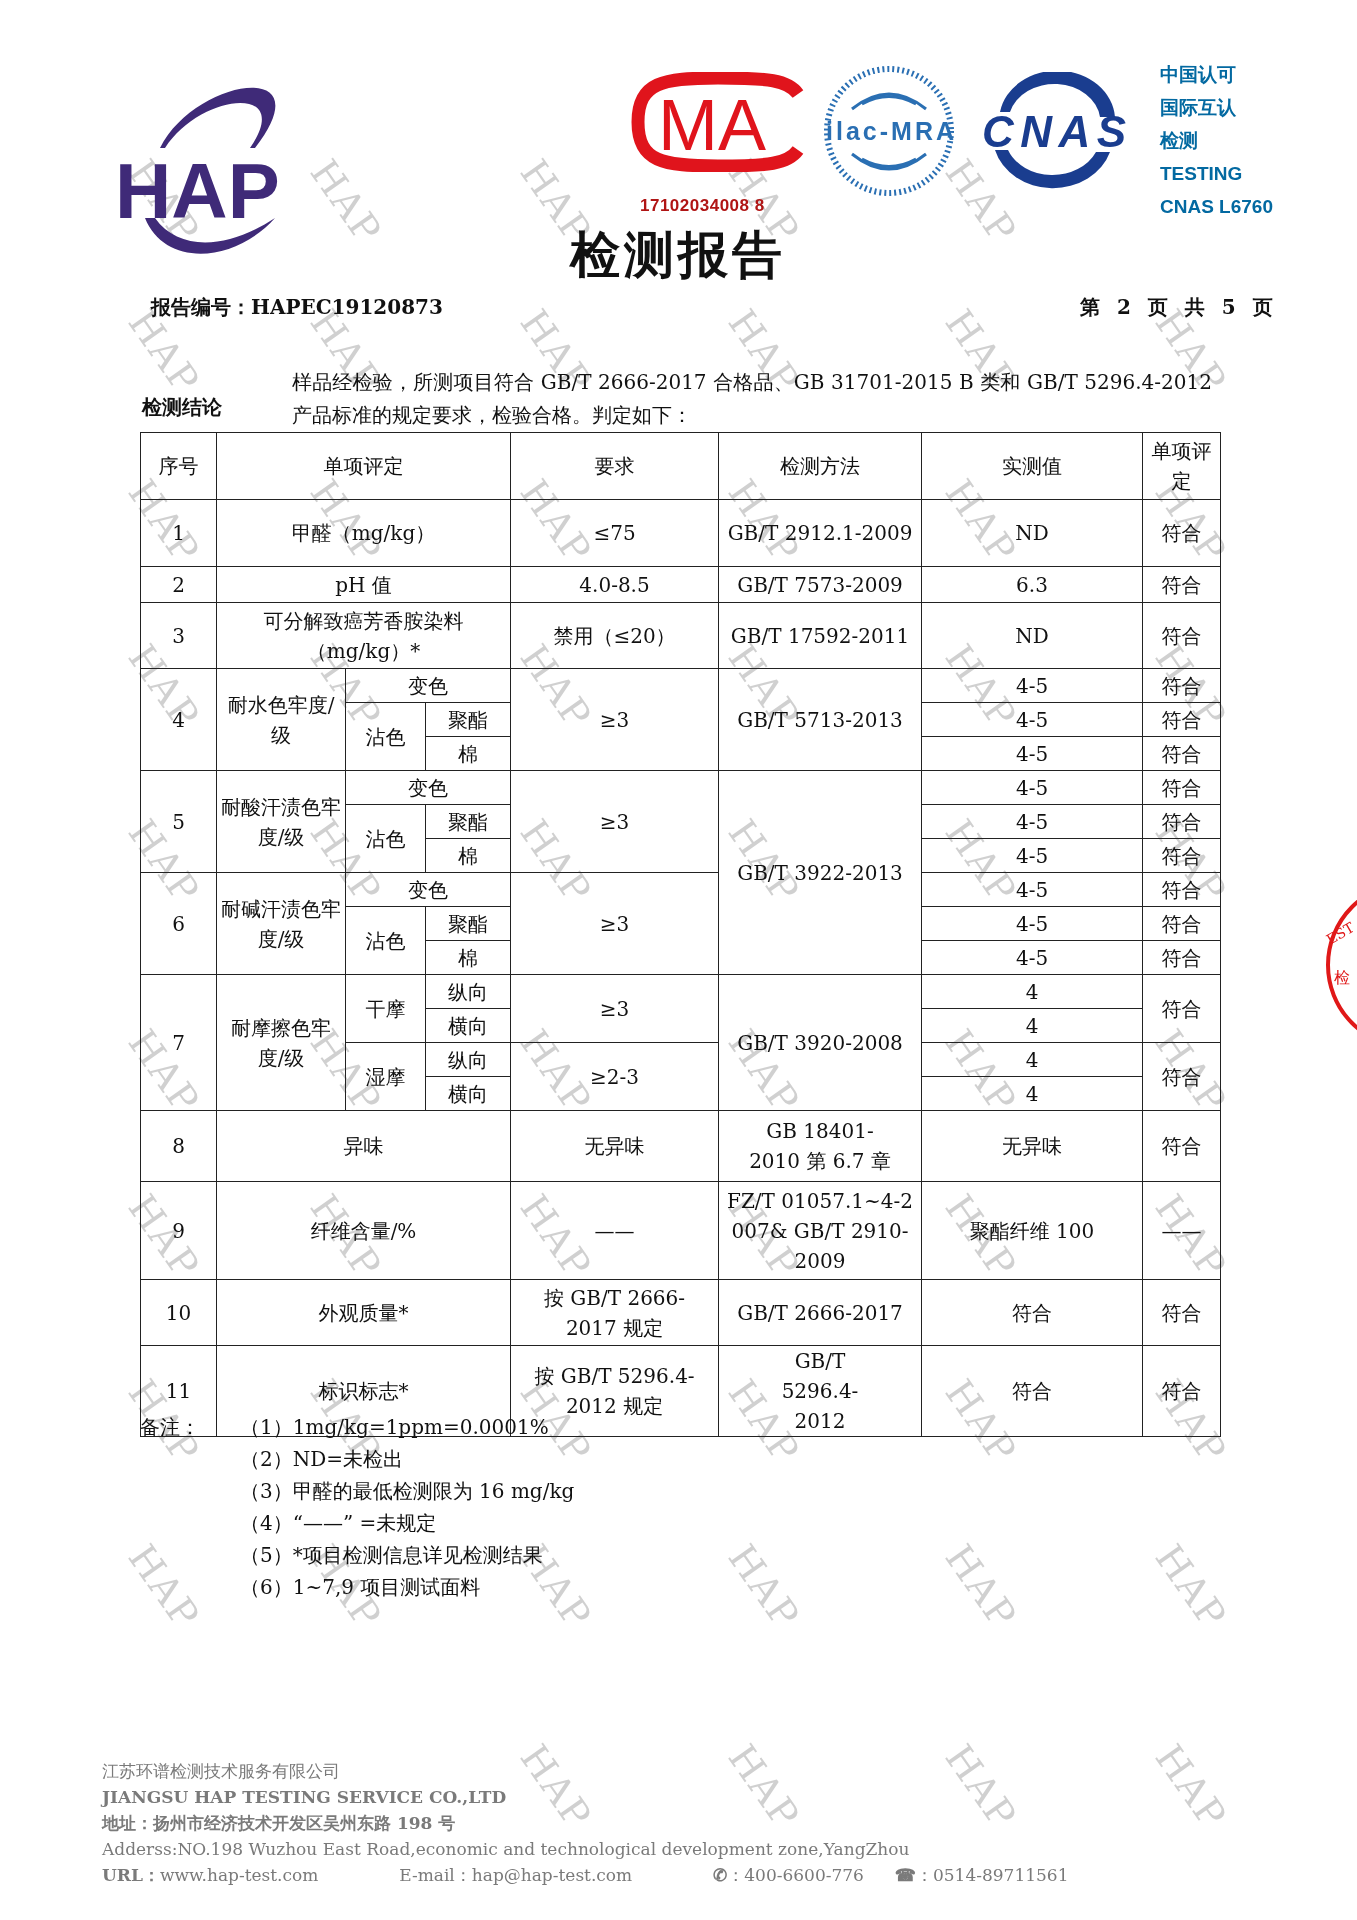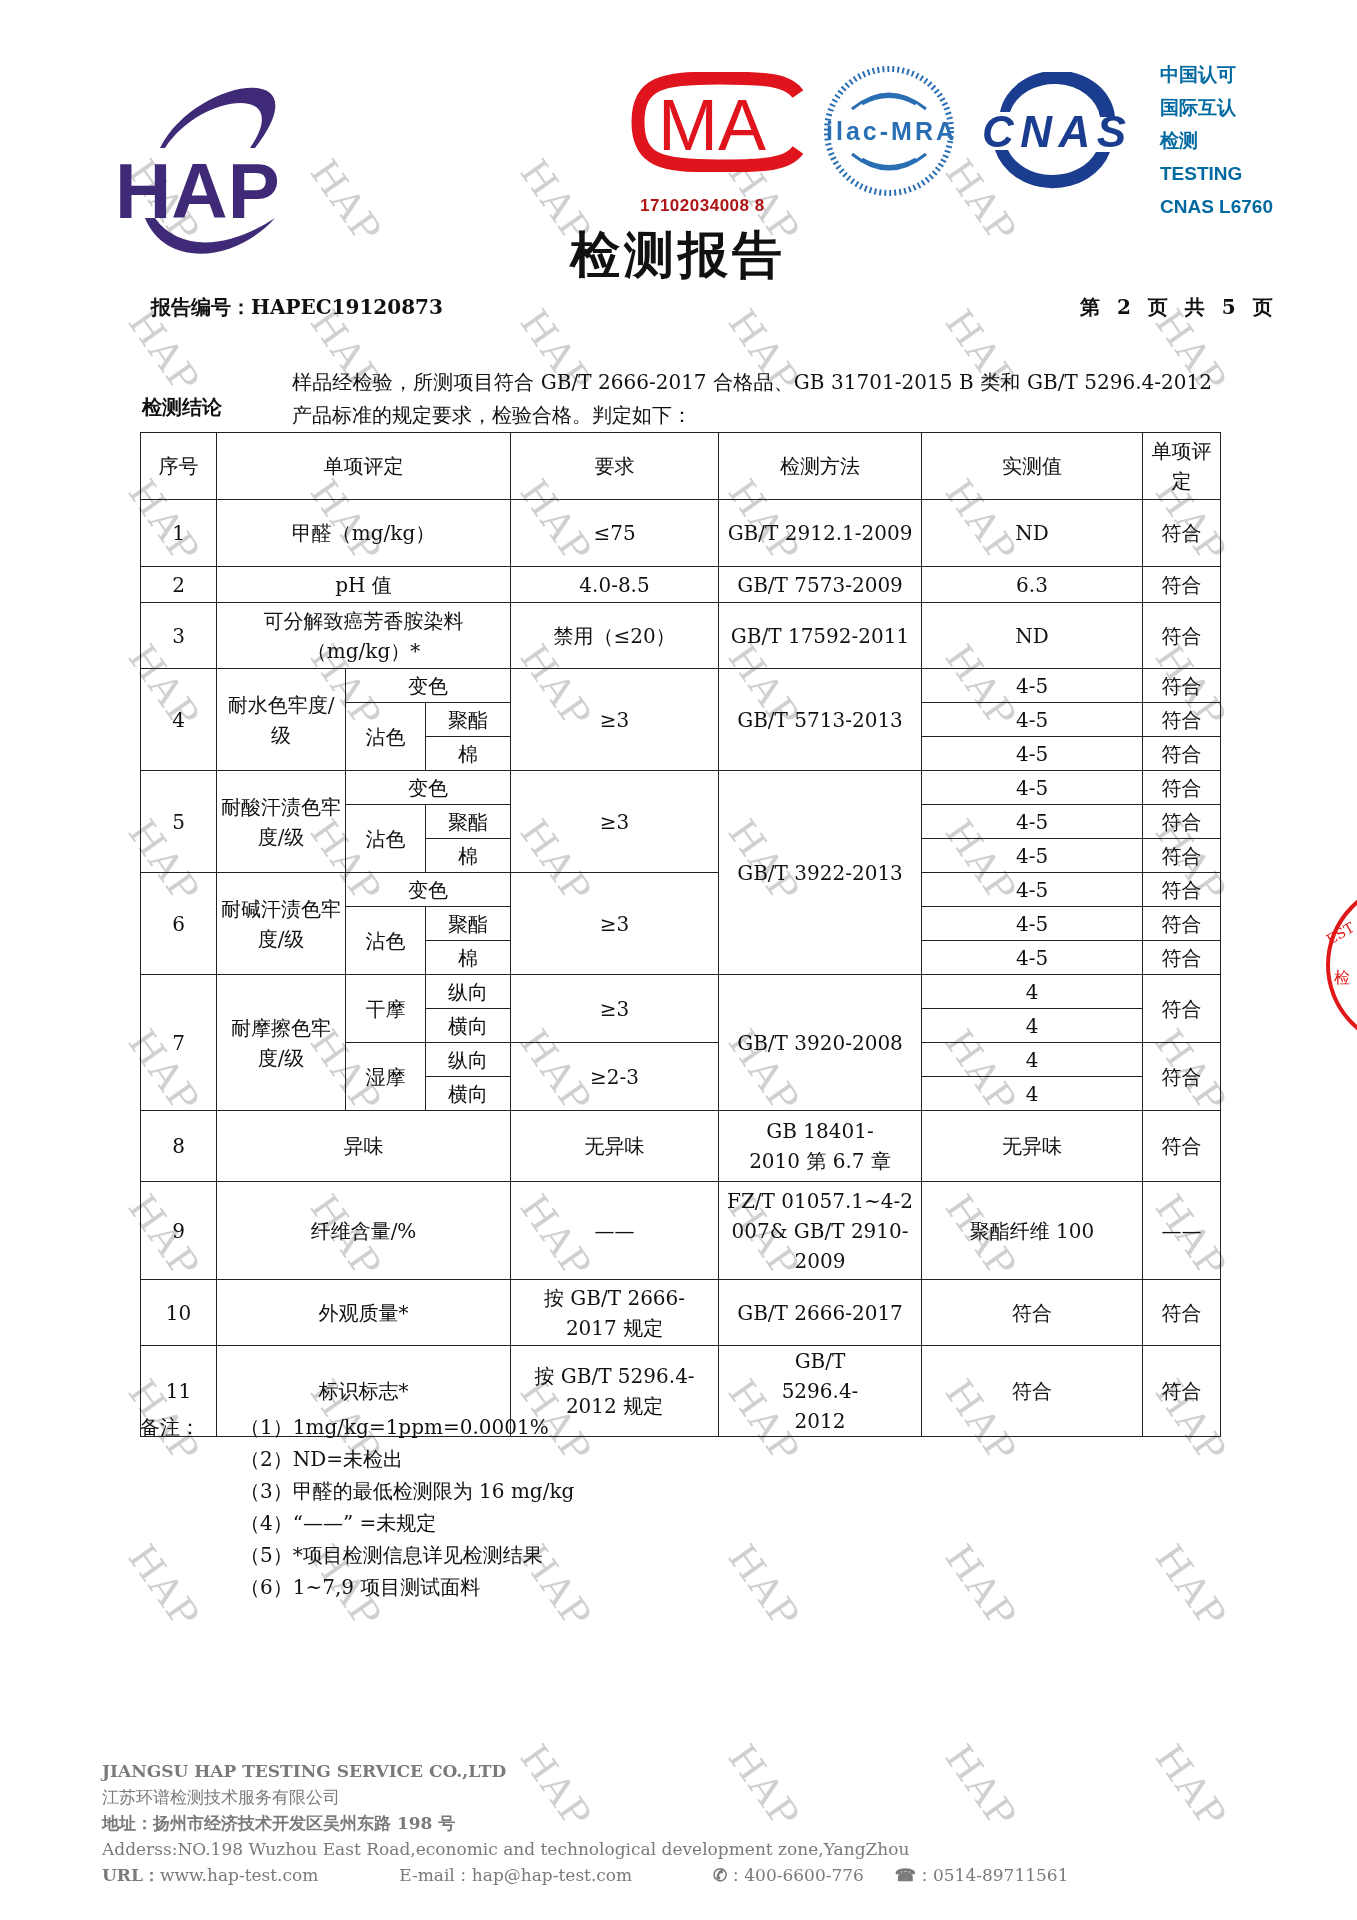--- a/index.html
+++ b/index.html
@@ -335,22 +335,22 @@
 
 <div id="seal" class="abs">
   <svg width="120" height="180" viewBox="0 0 120 180">
     <circle cx="90" cy="90" r="82" fill="none" stroke="#e01818" stroke-width="4"></circle>
     <text x="14" y="108" font-size="16" fill="#e01818" font-family="DejaVu Serif, serif">检</text>
     <text x="10" y="70" font-size="14" fill="#e01818" font-family="DejaVu Serif, serif" transform="rotate(-30 10 70)">EST</text>
   </svg>
 </div>
 
 <div id="footer" class="abs">
+  <div class="row">江苏环谱检测技术服务有限公司</div>
   <div class="row bold">JIANGSU HAP TESTING SERVICE CO.,LTD</div>
-  <div class="row">江苏环谱检测技术服务有限公司</div>
   <div class="row bold">地址：扬州市经济技术开发区吴州东路 198 号</div>
   <div class="row">Adderss:NO.198 Wuzhou East Road,economic and technological development zone,YangZhou</div>
   <div class="row">
     <span class="bold">URL：</span><span>www.hap-test.com</span>
     <span class="gap" style="width:70px"></span>
     <span>E-mail：</span><span>hap@hap-test.com</span>
     <span class="gap" style="width:70px"></span>
     <span style="font-weight:bold">✆</span><span>：400-6600-776</span>
     <span class="gap" style="width:20px"></span>
     <span style="font-weight:bold">☎</span><span>：0514-89711561</span>

